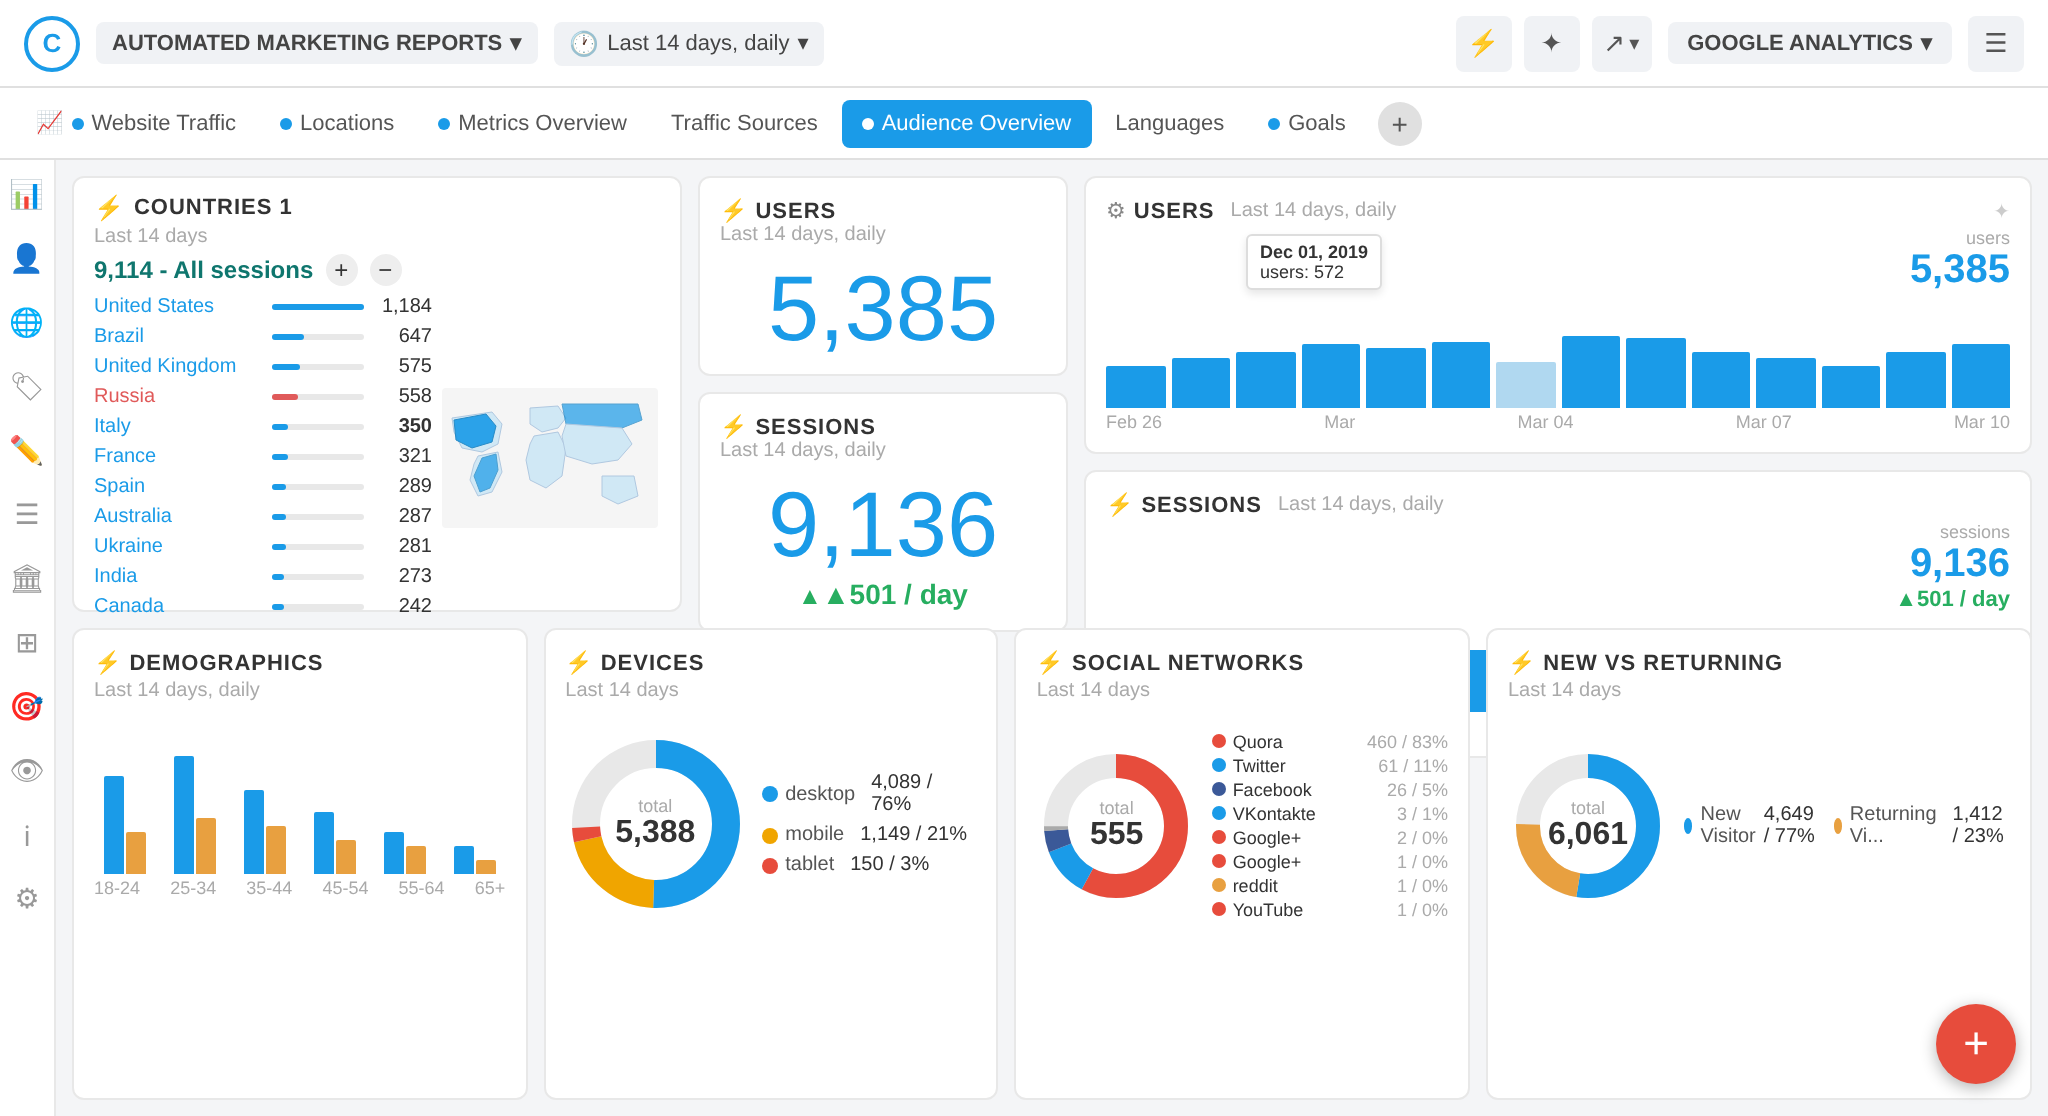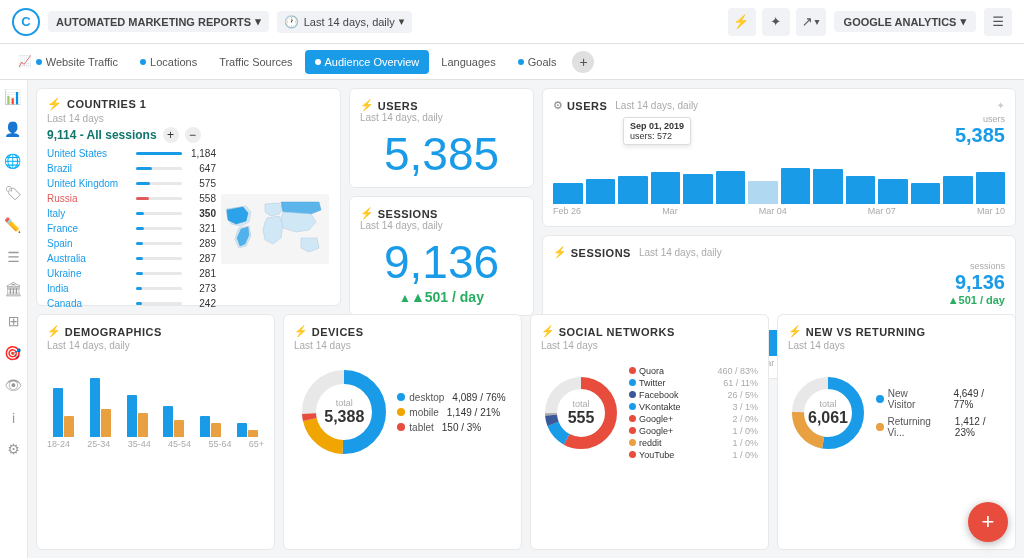--- a/index.html
+++ b/index.html
@@ -75,20 +75,24 @@
 
 <div class="nav-tabs">
   <div class="nav-tab">
     <span style="font-size:11px;">📈</span>
     <span class="dot"></span>
     <span>Website Traffic</span>
   </div>
   <div class="nav-tab">
     <span class="dot"></span>
     <span>Locations</span>
+  </div>
+  <div class="nav-tab">
+    <span class="dot"></span>
+    <span>Metrics Overview</span>
   </div>
   <div class="nav-tab">
     <span>Traffic Sources</span>
   </div>
   <div class="nav-tab active">
     <span class="dot"></span>
     <span>Audience Overview</span>
   </div>
   <div class="nav-tab">
     <span>Languages</span>
@@ -278,21 +282,21 @@
             <span style="margin-left:auto; color:#ccc; font-size:10px; cursor:pointer;">✦</span>
           </div>
           <div style="display:flex; justify-content:flex-end; margin-bottom:2px;">
             <div style="text-align:right;">
               <div style="font-size:9px; color:#aaa;">users</div>
               <div style="font-size:20px; font-weight:600; color:#1a9be8;">5,385</div>
             </div>
           </div>
 
           <div style="position:absolute; top:28px; left:80px; background:#fff; border:1px solid #ddd; border-radius:3px; padding:3px 6px; font-size:9px; box-shadow:0 2px 4px rgba(0,0,0,0.1); z-index:5;">
-            <div style="font-weight:600;">Sep 01, 2019</div>
+            <div style="font-weight:600;">Dec 01, 2019</div>
             <div>users: 572</div>
           </div>
 
           <div style="display:flex; align-items:flex-end; gap:3px; height:55px; padding-top:4px;">
             <div style="height:42%; background:#1a9be8; flex:1; border-radius:1px 1px 0 0;"></div>
             <div style="height:50%; background:#1a9be8; flex:1; border-radius:1px 1px 0 0;"></div>
             <div style="height:55%; background:#1a9be8; flex:1; border-radius:1px 1px 0 0;"></div>
             <div style="height:62%; background:#1a9be8; flex:1; border-radius:1px 1px 0 0;"></div>
             <div style="height:58%; background:#1a9be8; flex:1; border-radius:1px 1px 0 0;"></div>
             <div style="height:65%; background:#1a9be8; flex:1; border-radius:1px 1px 0 0;"></div>
@@ -541,25 +545,25 @@
               <circle cx="40" cy="40" r="30" fill="none" stroke="#1a9be8" stroke-width="12" stroke-dasharray="146 189" stroke-dashoffset="47" transform="rotate(-90 40 40)"></circle>
 
               <circle cx="40" cy="40" r="30" fill="none" stroke="#e8a040" stroke-width="12" stroke-dasharray="43 189" stroke-dashoffset="-99" transform="rotate(-90 40 40)"></circle>
             </svg>
             <div style="position:absolute; top:50%; left:50%; transform:translate(-50%,-50%); text-align:center;">
               <div style="font-size:9px;color:#aaa;">total</div>
               <div style="font-size:16px;font-weight:700;color:#333;">6,061</div>
             </div>
           </div>
 
-          <div style="display:flex; flex-direction:column; gap:6px;justify-content:center;">
+          <div style="display:flex; gap:6px;justify-content:center;">
             <div style="display:flex;align-items:center;gap:4px;">
               <div style="width:8px;height:8px;border-radius:50%;background:#1a9be8;"></div>
               <span style="font-size:10px;color:#555;">New Visitor</span>
-              <span style="font-size:10px;color:#333;margin-left:13px;">4,649 / 77%</span>
+              <span style="font-size:10px;color:#333;margin-left:0;">4,649 / 77%</span>
             </div>
             <div style="display:flex;align-items:center;gap:4px;">
               <div style="width:8px;height:8px;border-radius:50%;background:#e8a040;"></div>
               <span style="font-size:10px;color:#555;">Returning Vi...</span>
               <span style="font-size:10px;color:#333;margin-left:4px;">1,412 / 23%</span>
             </div>
           </div>
         </div>
       </div>
 

